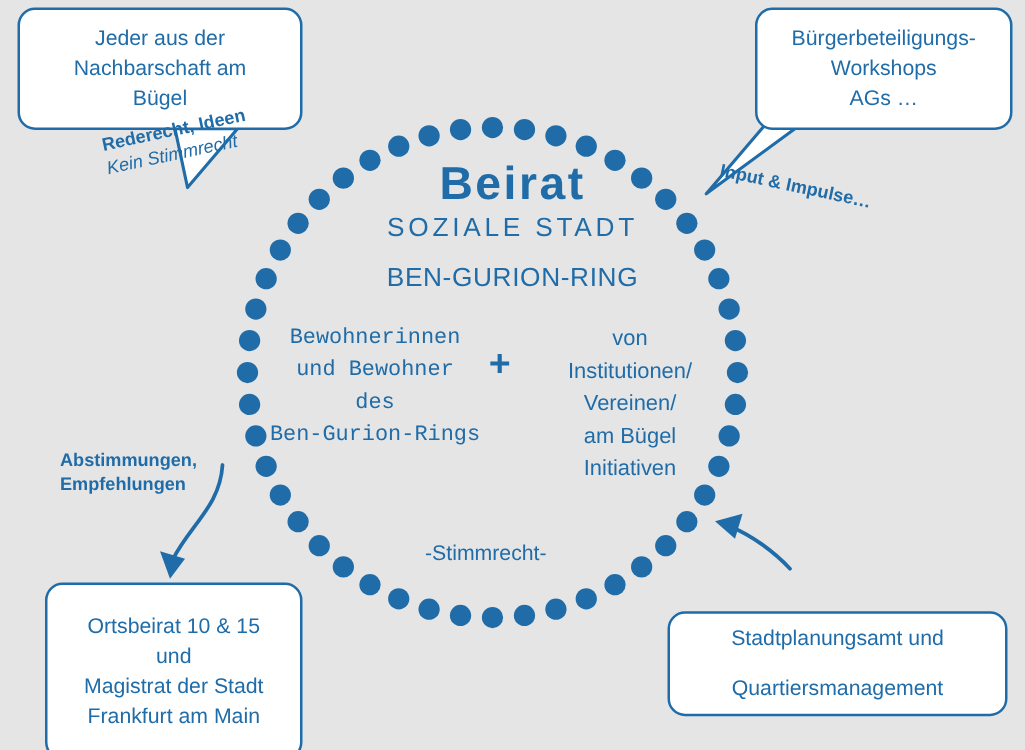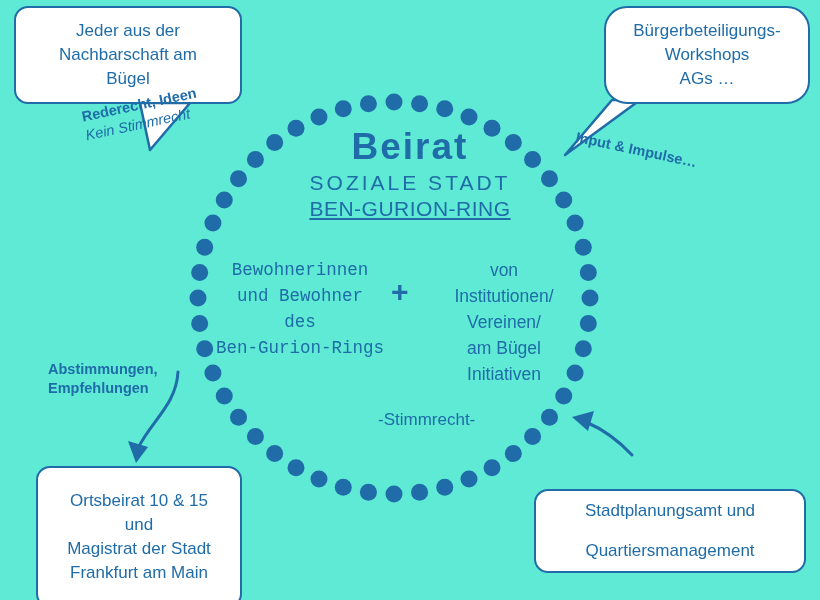--- a/index.html
+++ b/index.html
@@ -8,21 +8,21 @@
     background: #ffffff;
   }
   body {
     font-family: "Liberation Sans", sans-serif;
   }
   #canvas {
     position: relative;
     width: 820px;
     height: 600px;
     overflow: hidden;
-    background: #5eead4;
+    background: #e5e5e5;
   }
   svg#art {
     position: absolute;
     left: 0;
     top: 0;
     width: 820px;
     height: 600px;
   }
   .box {
     position: absolute;
@@ -53,22 +53,21 @@
     line-height: 1.05;
   }
   .title-sub1 {
     font-size: 21px;
     letter-spacing: 3px;
     margin-top: 4px;
   }
   .title-sub2 {
     font-size: 21px;
     letter-spacing: 0.5px;
-    margin-top: 2px;
-    text-decoration: underline;
+    margin-top: 16px;
   }
   .col-left, .col-right {
     position: absolute;
     color: #1f6ca8;
     font-size: 17.5px;
     line-height: 1.48;
     text-align: center;
   }
   .plus {
     position: absolute;
@@ -161,21 +160,21 @@
     <path d="M632,455 C618,440 600,428 586,422" fill="none" stroke="#1f6ca8" stroke-width="3" stroke-linecap="round"></path>
     <polygon points="572,417 594,411 588,431" fill="#1f6ca8"></polygon>
   </svg>
 
   <div class="box" style="left:14px; top:6px; width:228px; height:98px;">
     <div>Jeder aus der</div>
     <div>Nachbarschaft am</div>
     <div>Bügel</div>
   </div>
 
-  <div class="box" style="left:604px; top:6px; width:206px; height:98px;border-radius:23px;">
+  <div class="box" style="left:604px; top:6px; width:206px; height:98px;">
     <div>Bürgerbeteiligungs-</div>
     <div>Workshops</div>
     <div>AGs …</div>
   </div>
 
   <div class="box" style="left:36px; top:466px; width:206px; height:142px;">
     <div>Ortsbeirat 10 &amp; 15</div>
     <div>und</div>
     <div>Magistrat der Stadt</div>
     <div>Frankfurt am Main</div>
@@ -202,21 +201,21 @@
   <div class="plus" style="left:391px; top:275px;">+</div>
 
   <div class="col-right" style="left:428px; top:258px; width:152px;">
     <div>von</div>
     <div>Institutionen/</div>
     <div>Vereinen/</div>
     <div>am Bügel</div>
     <div>Initiativen</div>
   </div>
 
-  <div class="stimm" style="left:340px; top:410px;margin-left:38px;">-Stimmrecht-</div>
+  <div class="stimm" style="left:340px; top:433px;">-Stimmrecht-</div>
 
   <div class="lbl rot-a" style="left:80px; top:108px;">
     <div>Rederecht, Ideen</div>
     <div class="thin">Kein Stimmrecht</div>
   </div>
 
   <div class="lbl rot-b" style="left:578px; top:128px;">
     <div>Input &amp; Impulse…</div>
   </div>
 

